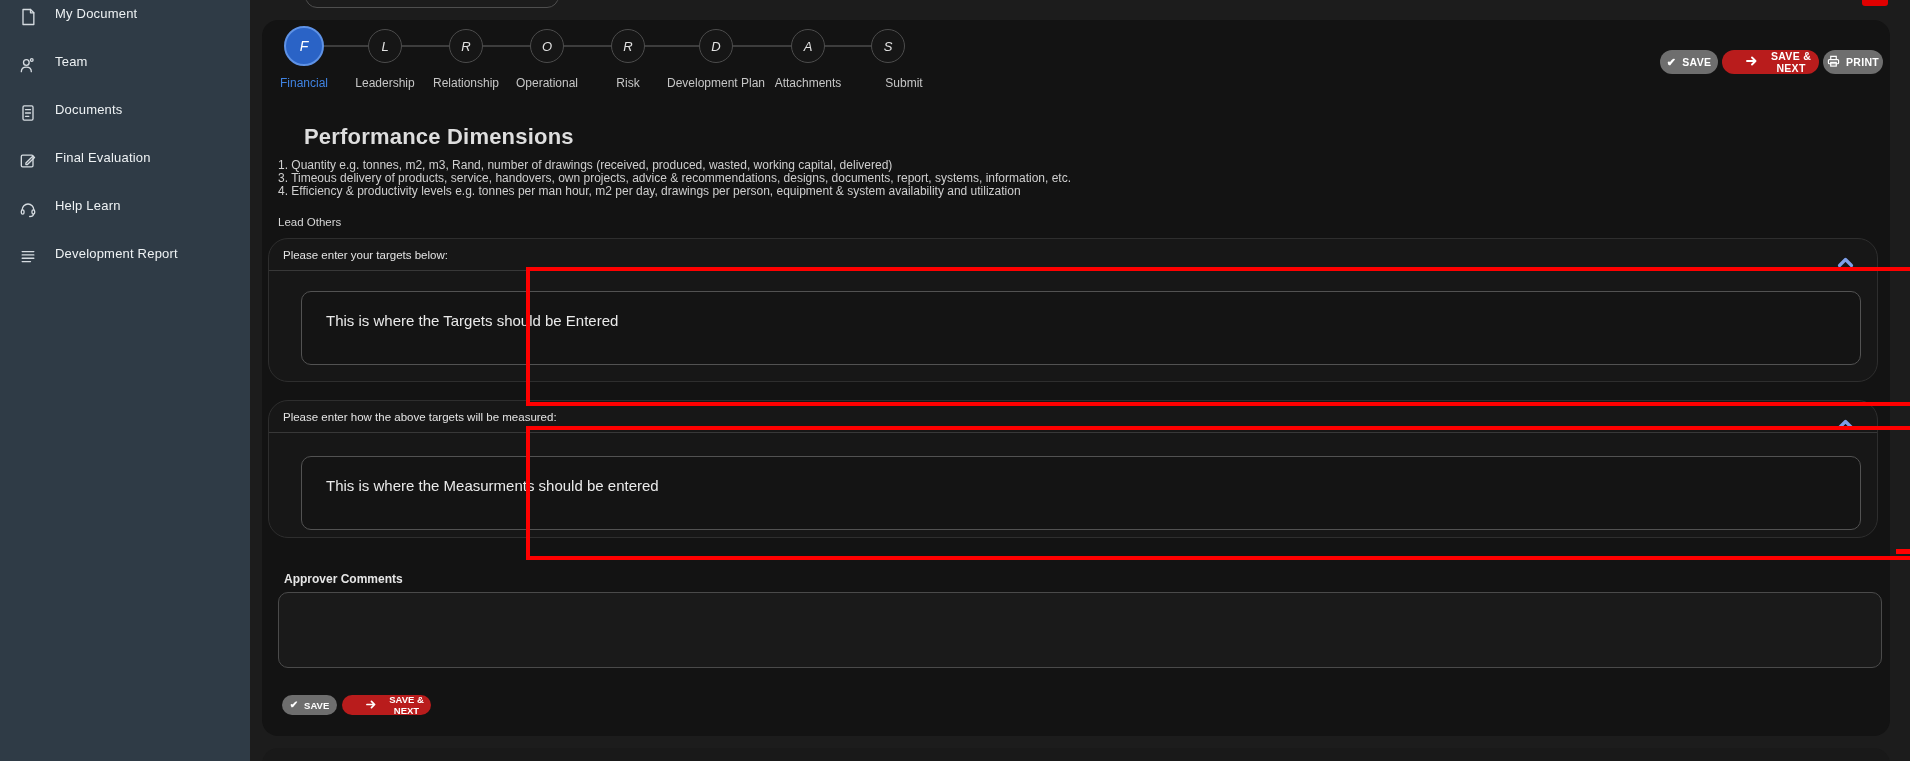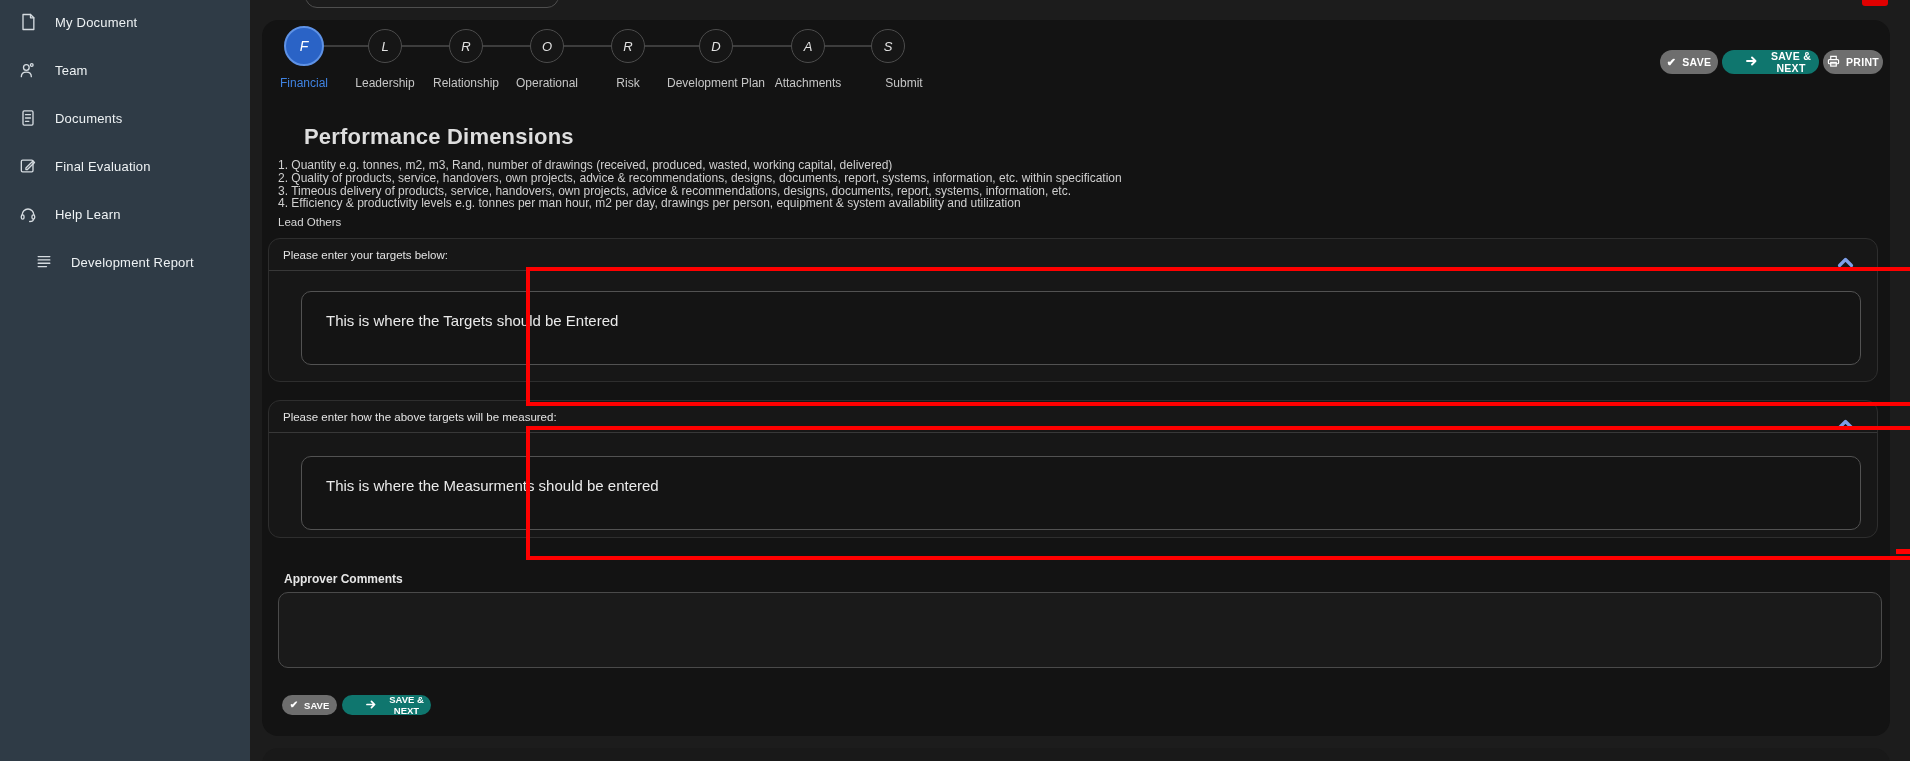--- a/index.html
+++ b/index.html
@@ -2,24 +2,24 @@
 <html><head>
 <meta charset="utf-8">
 <style>
   * { margin:0; padding:0; box-sizing:border-box; }
   html,body { width:1910px; height:761px; background:#1c1c1c; }
   .root { position:relative; width:1910px; height:761px; overflow:hidden;
           font-family:"Liberation Sans", sans-serif; background:#1c1c1c; }
 
   
   .sidebar { position:absolute; left:0; top:0; width:250px; height:761px; background:#2f3b46; }
-  .nav-item { position:absolute; left:0; width:250px; height:32px; display:flex; align-items:center; cursor:pointer; }
+  .nav-item { position:absolute; left:0; width:250px; height:32px; display:flex; cursor:pointer; }
   .nav-item:nth-child(1){top:6px;} .nav-item:nth-child(2){top:54px;}
   .nav-item:nth-child(3){top:102px;} .nav-item:nth-child(4){top:150px;}
-  .nav-item:nth-child(5){top:198px;} .nav-item:nth-child(6){top:246px;padding-left:16px;}
+  .nav-item:nth-child(5){top:198px;} .nav-item:nth-child(6){top:246px;}
   .nav-icon { width:22px; height:22px; margin-left:17px; display:flex; align-items:center; justify-content:center; }
   .nav-icon svg { width:20px; height:20px; fill:none; stroke:#d5dbe0; stroke-width:1.6; stroke-linecap:round; stroke-linejoin:round; }
   .nav-label { color:#eef2f4; font-size:13px; margin-left:16px; letter-spacing:.2px; }
 
   
   .cut-pill { position:absolute; left:305px; top:-16px; width:254px; height:24px;
               border:1px solid #4e4e4e; border-radius:12px; background:#1c1c1c; }
   .red-mini { position:absolute; left:1862px; top:-5px; width:26px; height:11px;
               background:#e00000; border-radius:3px; cursor:pointer; }
 
@@ -39,38 +39,38 @@
                         border:2px solid #5e92e6; color:#fff; font-size:14px; }
   .step-label { position:absolute; top:56px; width:140px; text-align:center; white-space:nowrap;
                 font-size:12px; color:#c6c6c6; z-index:2; }
   .step-label.active { color:#3f82e0; }
 
   
   .pill { position:absolute; display:flex; align-items:center; justify-content:center; gap:6px;
           border:none; border-radius:999px; color:#fff; font-weight:bold; cursor:pointer;
           font-family:"Liberation Sans", sans-serif; }
   .pill.gray { background:#6e6e6e; }
-  .pill.green { background:#0f766e;padding-left:24px; }
+  .pill.green { background:#b91c1c;padding-left:24px; }
   .pill .glyph { font-size:11px; line-height:1; }
   .tb { top:30px; height:24px; font-size:10.5px; letter-spacing:.3px; }
   #btn-save-top { left:1398px; width:58px; }
   #btn-savenext-top { left:1460px; width:97px; }
   #btn-print-top { left:1561px; width:60px; }
   .bb { top:675px; height:20px; font-size:9.5px; }
   #btn-save-bottom { left:20px; width:55px; }
   #btn-savenext-bottom { left:80px; width:89px; }
 
   
   .title { position:absolute; left:15px; top:104px; font-size:22px; color:#dedede; letter-spacing:.2px;margin-left:27px; }
   .desc { position:absolute; left:16px; top:139px; }
   .desc div { font-size:12px; line-height:12.8px; color:#cfcfcf; }
   .lead { position:absolute; left:16px; top:196px; font-size:11.5px; color:#d6d6d6; }
 
   .panel { position:absolute; left:6px; width:1610px; background:#171717;
-           border:1px solid #2e2e2e; border-radius:12px; }
+           border:1px solid #2e2e2e; border-radius:20px; }
   #panel-targets { top:218px; height:144px; }
   #panel-measure { top:380px; height:138px; }
   .panel-header { height:32px; line-height:32px; padding-left:14px; font-size:11.5px;
                   color:#e3e3e3; border-bottom:1px solid #383838; position:relative; }
   .chevron-btn { position:absolute; right:22px; top:9px; width:18px; height:14px; cursor:pointer; }
   .panel-ta { position:absolute; left:32px; width:1560px; height:74px; background:#141414;
               border:1px solid #525252; border-radius:10px; color:#eaeaea; font-size:15px;
               padding:20px 24px; resize:none; outline:none; font-family:"Liberation Sans", sans-serif; }
   #panel-targets .panel-ta { top:52px; }
   #panel-measure .panel-ta { top:55px; }
@@ -197,21 +197,20 @@
             <rect x="1.5" y="5" width="11" height="4.5" rx="1"></rect>
             <rect x="4" y="8" width="6" height="4"></rect>
           </svg>
       </span>
       <span>PRINT</span>
     </button>
 
     <h1 class="title">Performance Dimensions</h1>
     <div class="desc">
       <div>1. Quantity e.g. tonnes, m2, m3, Rand, number of drawings (received, produced, wasted, working capital, delivered)</div>
-      <div>2. Quality of products, service, handovers, own projects, advice &amp; recommendations, designs, documents, report, systems, information, etc. within specification</div>
       <div>3. Timeous delivery of products, service, handovers, own projects, advice &amp; recommendations, designs, documents, report, systems, information, etc.</div>
       <div>4. Efficiency &amp; productivity levels e.g. tonnes per man hour, m2 per day, drawings per person, equipment &amp; system availability and utilization</div>
     </div>
     <div class="lead">Lead Others</div>
 
     <section class="panel" id="panel-targets">
       <div class="panel-header">
         <span>Please enter your targets below:</span>
         <span class="chevron-btn">
           <svg width="17" height="11" viewBox="0 0 17 11" fill="none" stroke="#7d9fe8" stroke-width="3.2" stroke-linecap="round" stroke-linejoin="round">

